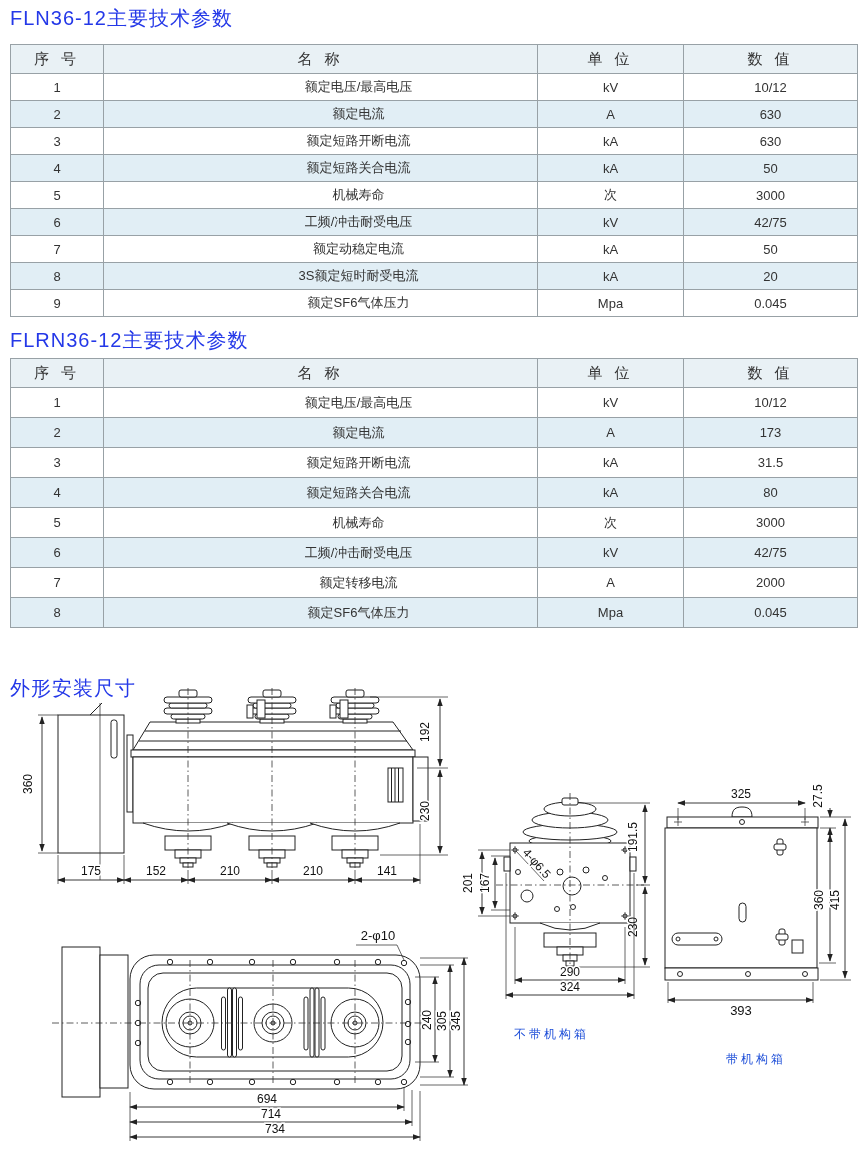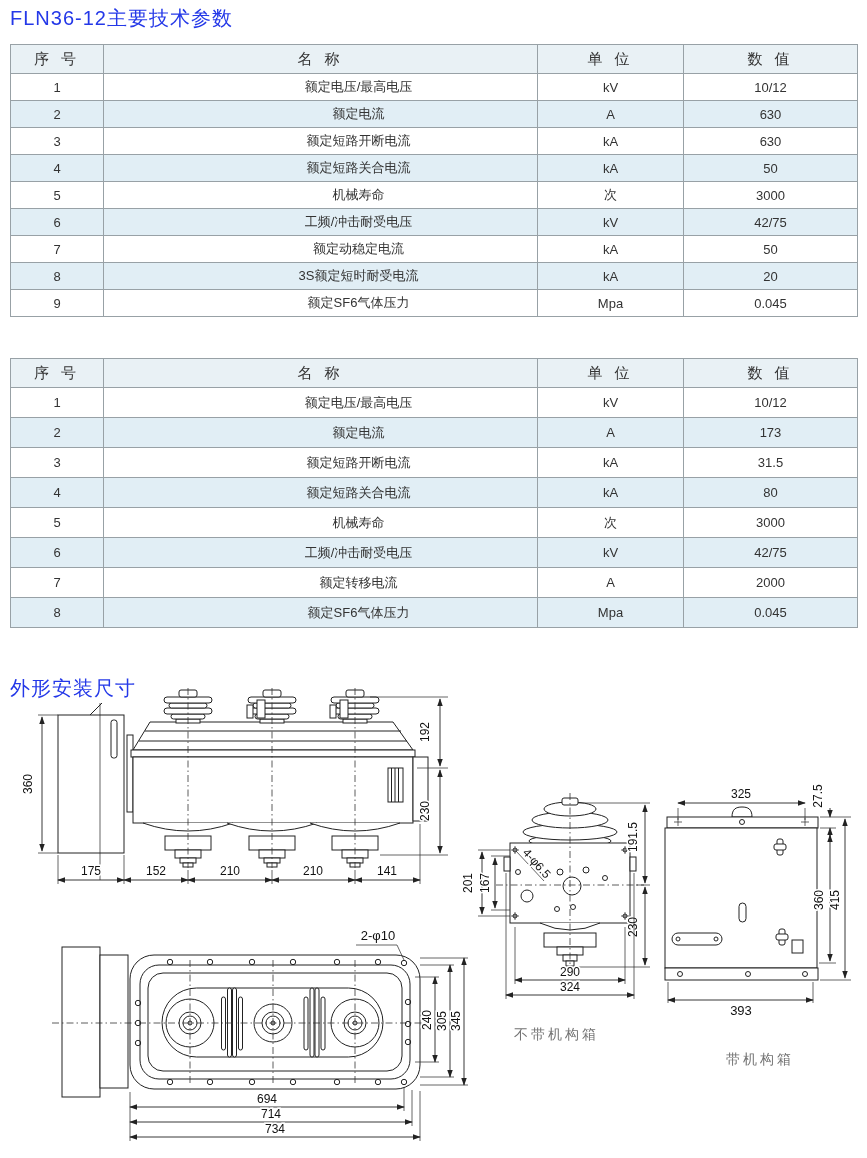--- a/index.html
+++ b/index.html
@@ -21,21 +21,21 @@
   .svgA{left:20px;top:678px;} .svgB{left:20px;top:920px;}
   .svgC{left:460px;top:775px;} .svgD{left:655px;top:780px;}
   svg .ln{fill:none;stroke:var(--line,#222);stroke-width:1;}
   svg .fw{fill:#fff;stroke:var(--line,#222);stroke-width:1;}
   svg .thin{fill:none;stroke:var(--line,#222);stroke-width:.7;}
   svg .cl{fill:none;stroke:#333;stroke-width:.8;stroke-dasharray:7 3 1.5 3;}
   svg .ext{fill:none;stroke:#333;stroke-width:.75;}
   svg .dim{fill:none;stroke:#222;stroke-width:.9;}
   svg text{font-family:"Liberation Sans","DejaVu Sans",sans-serif;font-size:12px;fill:#111;}
   svg text.halo{paint-order:stroke;stroke:#fff;stroke-width:3px;}
-  .caption{position:absolute;font-size:14px;color:#737373;letter-spacing:3px;}
+  .caption{position:absolute;font-size:12px;color:#1d4ed8;letter-spacing:3px;}
   .cap1{left:514px;top:1026px;} .cap2{left:726px;top:1051px;}
 </style>
 </head>
 <body>
 
 <div class="page">
 
   <h1 class="sec-title t1">FLN36-12主要技术参数</h1>
 
   <table class="spec t-fln">
@@ -104,20 +104,21 @@
         </tr>
       <tr>
           <td>9</td>
           <td class="c-name">额定SF6气体压力</td>
           <td>Mpa</td>
           <td>0.045</td>
         </tr>
     </tbody>
   </table>
 
+  <h1 class="sec-title t2">FLRN36-12主要技术参数</h1>
 
   <table class="spec t-flrn">
     <colgroup>
         <col style="width:93px">
         <col style="width:434px">
         <col style="width:146px">
         <col style="width:174px">
       </colgroup>
     <thead>
       <tr>

